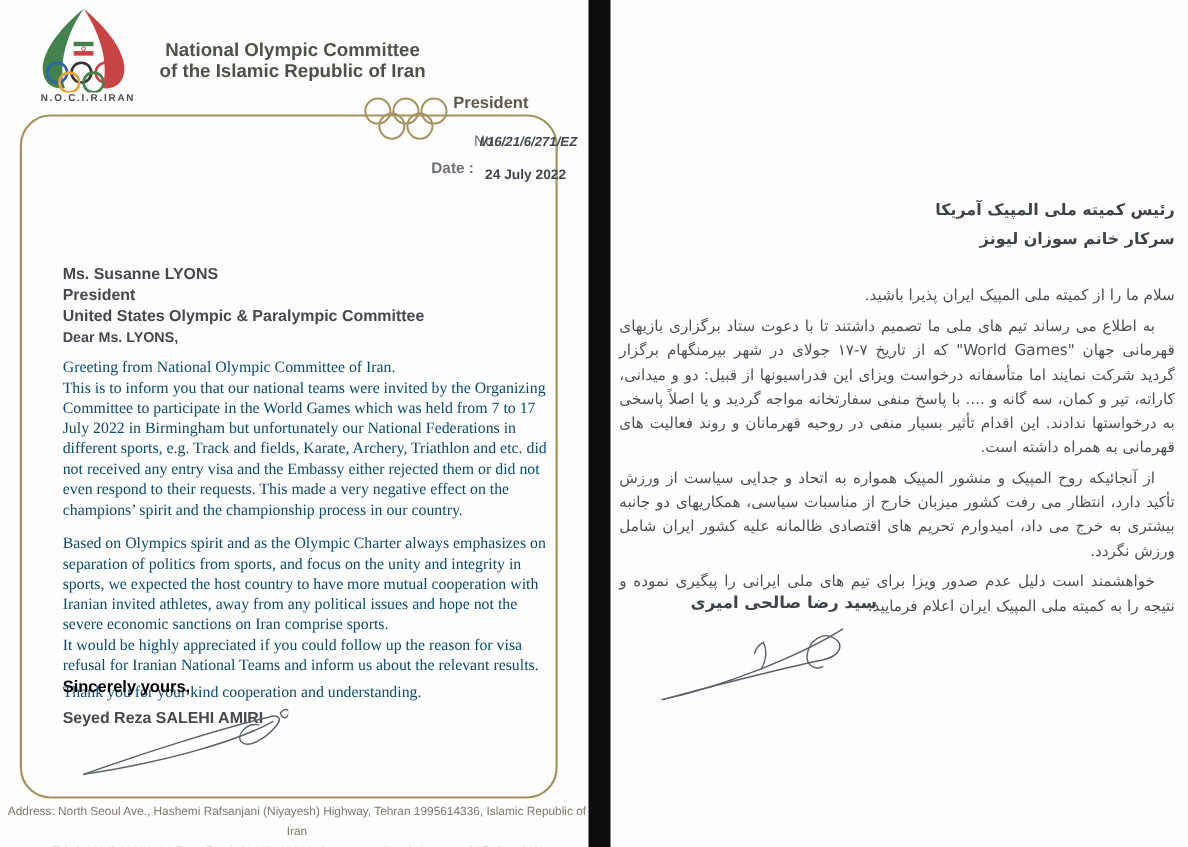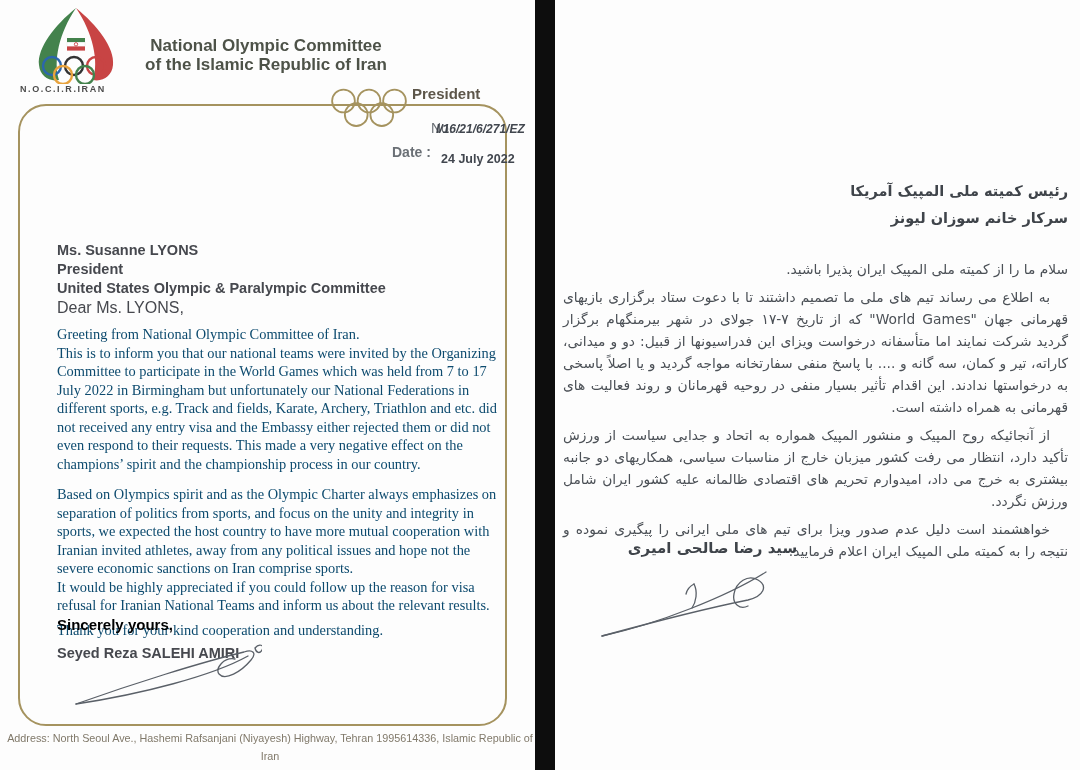--- a/index.html
+++ b/index.html
@@ -3,38 +3,38 @@
 <meta charset="utf-8">
 <style>
   html,body{margin:0;padding:0;background:#e8e8e8;}
   #canvas{
     position:relative;width:1080px;height:770px;background:#fdfdfd;
     overflow:hidden;font-family:"Liberation Sans",sans-serif;
   }
   
   .logo-wrap{position:absolute;left:24px;top:6px;width:104px;height:78px;}
   .logo-caption{position:absolute;left:20px;top:84px;width:120px;font-size:9px;
-    letter-spacing:1.6px;color:#4c4c4c;font-weight:bold;}
+    letter-spacing:1.6px;color:#4c4c4c;font-weight:bold;text-align:center;}
   .org-title{position:absolute;left:140px;top:36px;width:252px;text-align:center;
     color:#4d5248;font-weight:600;font-size:17px;line-height:19px;}
   .letter-border{position:absolute;left:18px;top:104px;width:485px;height:618px;
     border:2px solid #a5935f;border-radius:28px;}
   .rings-tan{position:absolute;left:328px;top:86px;}
   .president-label{position:absolute;left:412px;top:85px;font-size:15px;font-weight:bold;
     color:#5d564a;}
   .ref-label{position:absolute;color:#6b7076;font-size:14px;}
   .ref-no-label{left:395px;top:120px;}
   .ref-no-value{position:absolute;left:436px;top:122px;font-size:12px;font-weight:bold;
     font-style:italic;color:#41464e;}
   .date-label{left:392px;top:144px;}
   .date-value{position:absolute;left:441px;top:152px;font-size:12.5px;font-weight:bold;
     color:#41464e;}
   .recipient{position:absolute;left:57px;top:241px;font-size:14.5px;font-weight:bold;
     color:#46484e;line-height:19px;}
-  .salutation{position:absolute;left:57px;top:299px;font-size:16px;font-weight:normal;
+  .salutation{position:absolute;left:57px;top:299px;font-size:13px;font-weight:bold;
     color:#46484e;}
   .body-en{position:absolute;left:57px;top:325px;width:443px;
     font-family:"Liberation Serif",serif;font-size:14.4px;line-height:18.5px;color:#0c4a6e;}
   .body-en p{margin:0;}
   .body-en p.gap-before{margin-top:12px;}
   .body-en p.small-gap{margin-top:6px;}
   .closing{position:absolute;left:57px;top:616px;font-size:15px;font-weight:bold;color:#000000;}
   .signatory-en{position:absolute;left:57px;top:645px;font-size:14.5px;font-weight:bold;color:#46484e;}
   .sig-en{position:absolute;left:72px;top:642px;}
   .footer{position:absolute;left:0;top:729px;width:540px;text-align:center;

